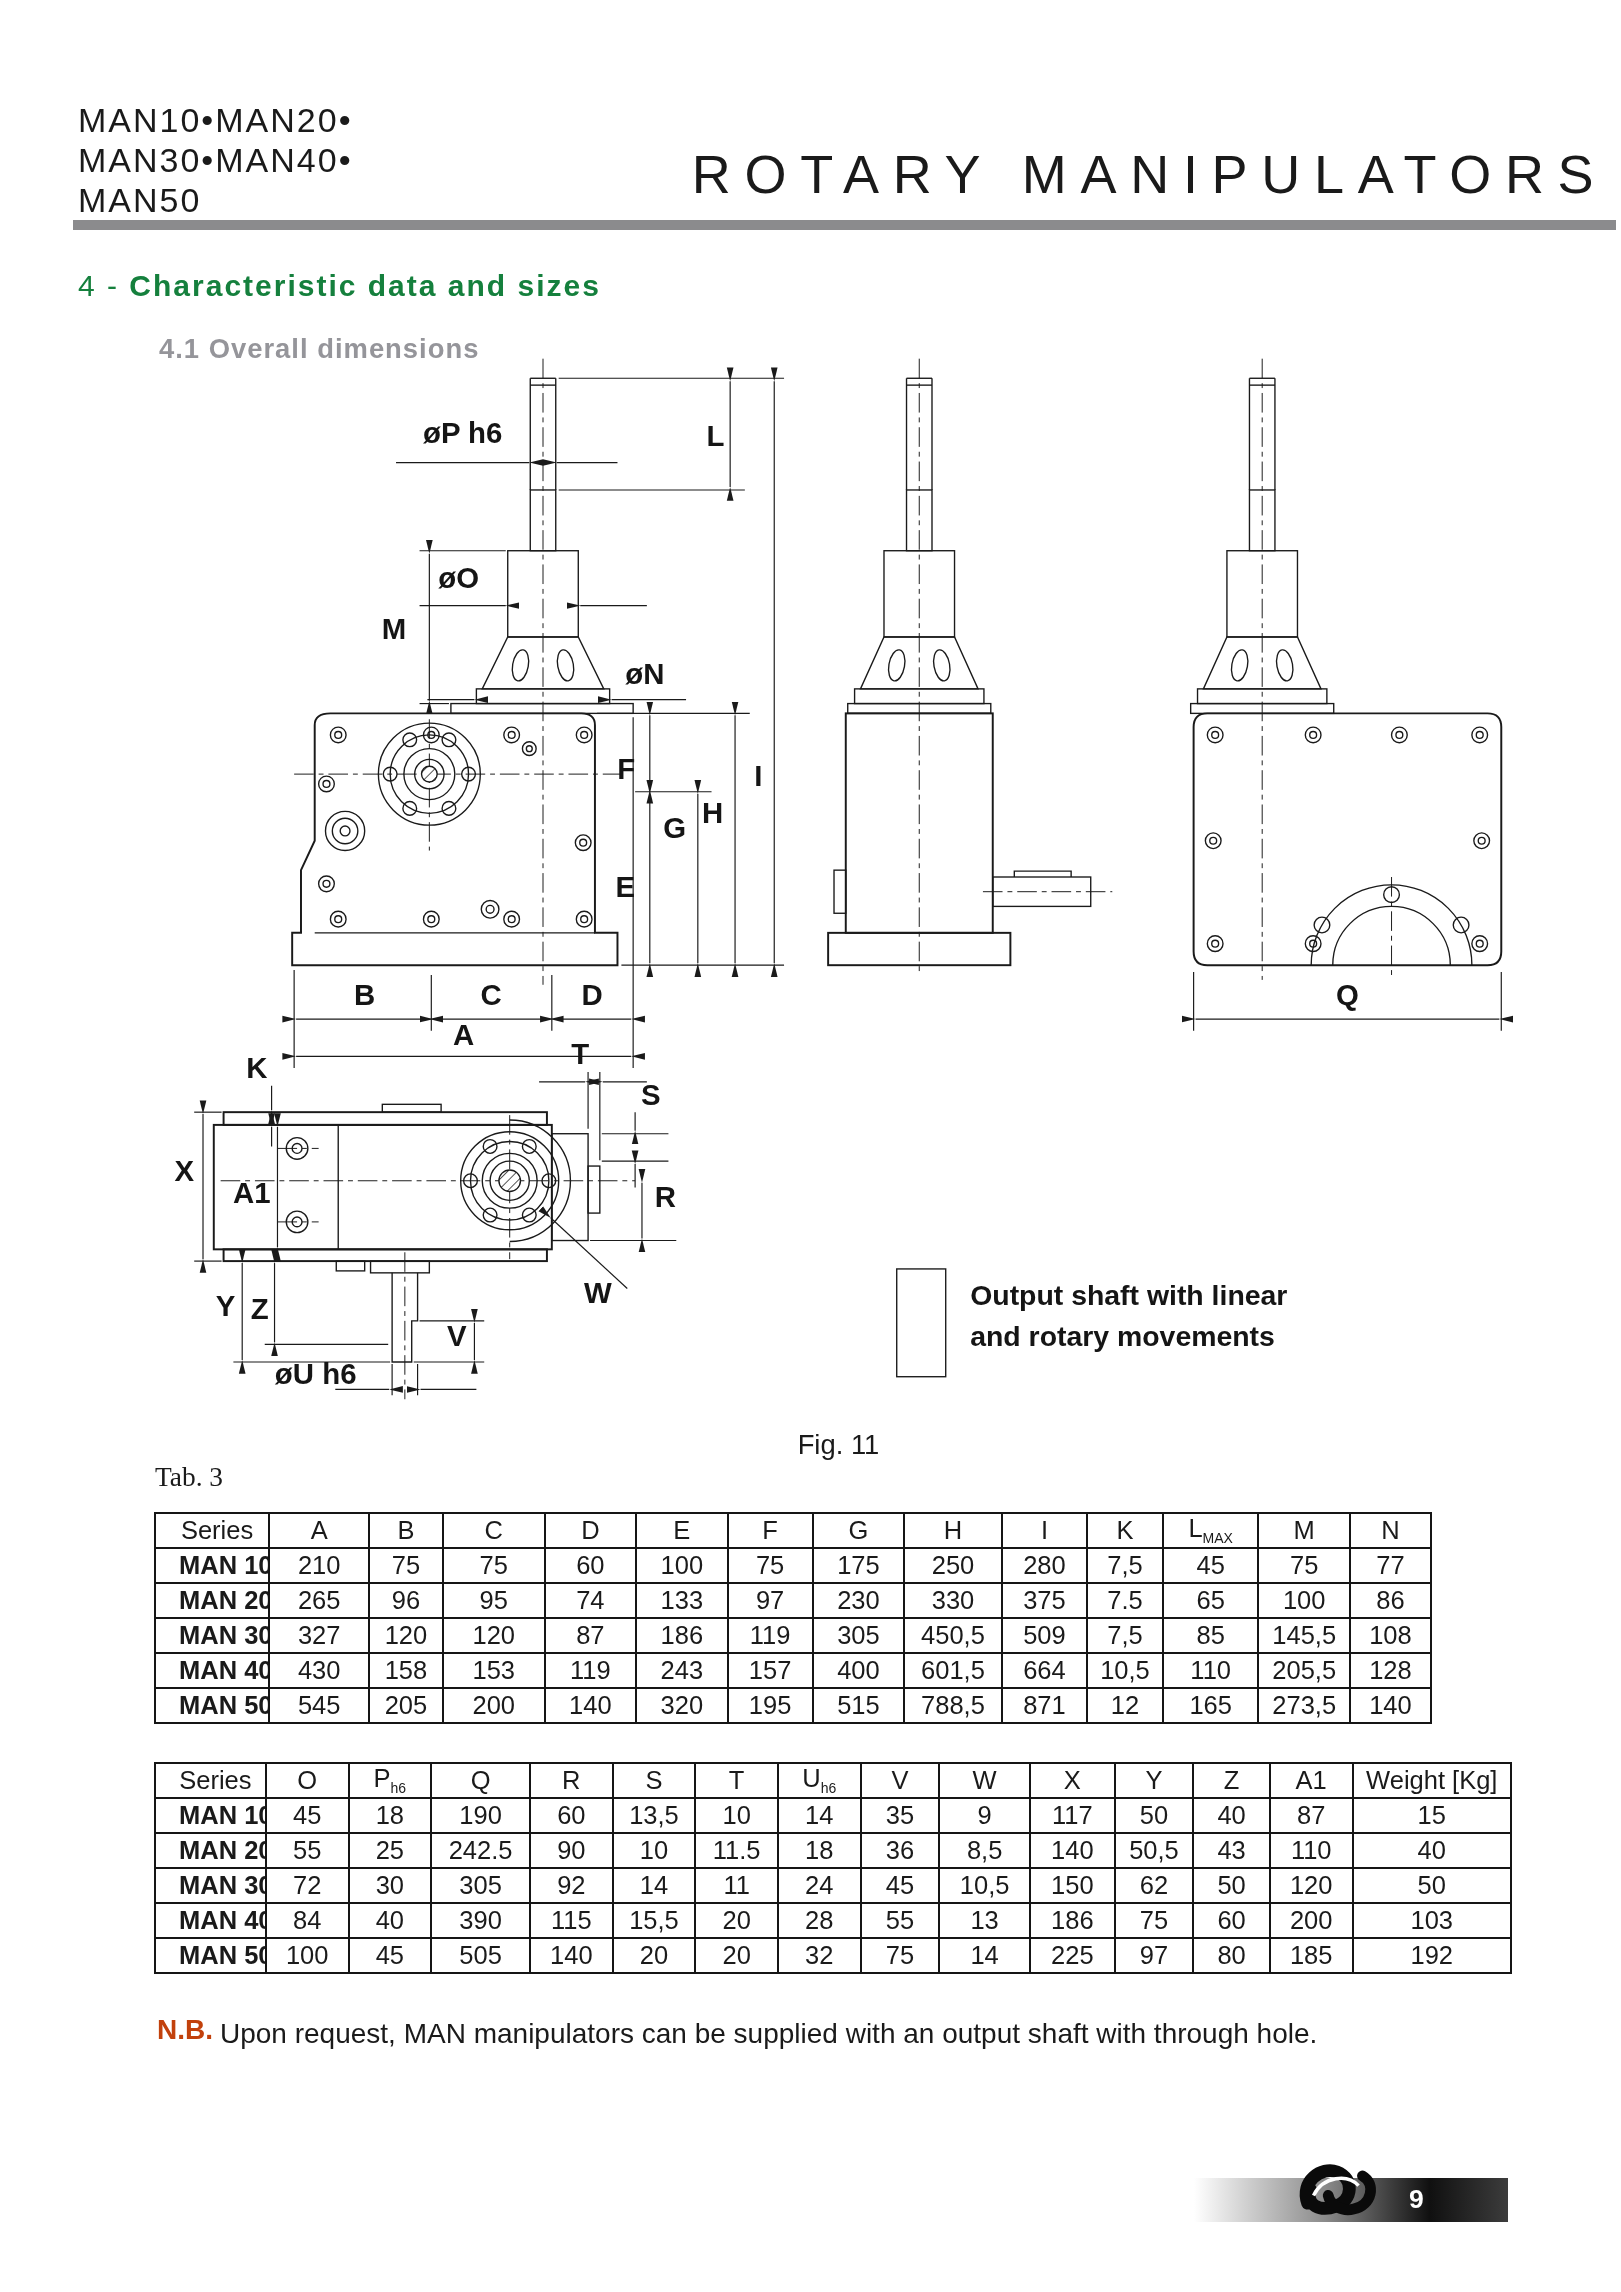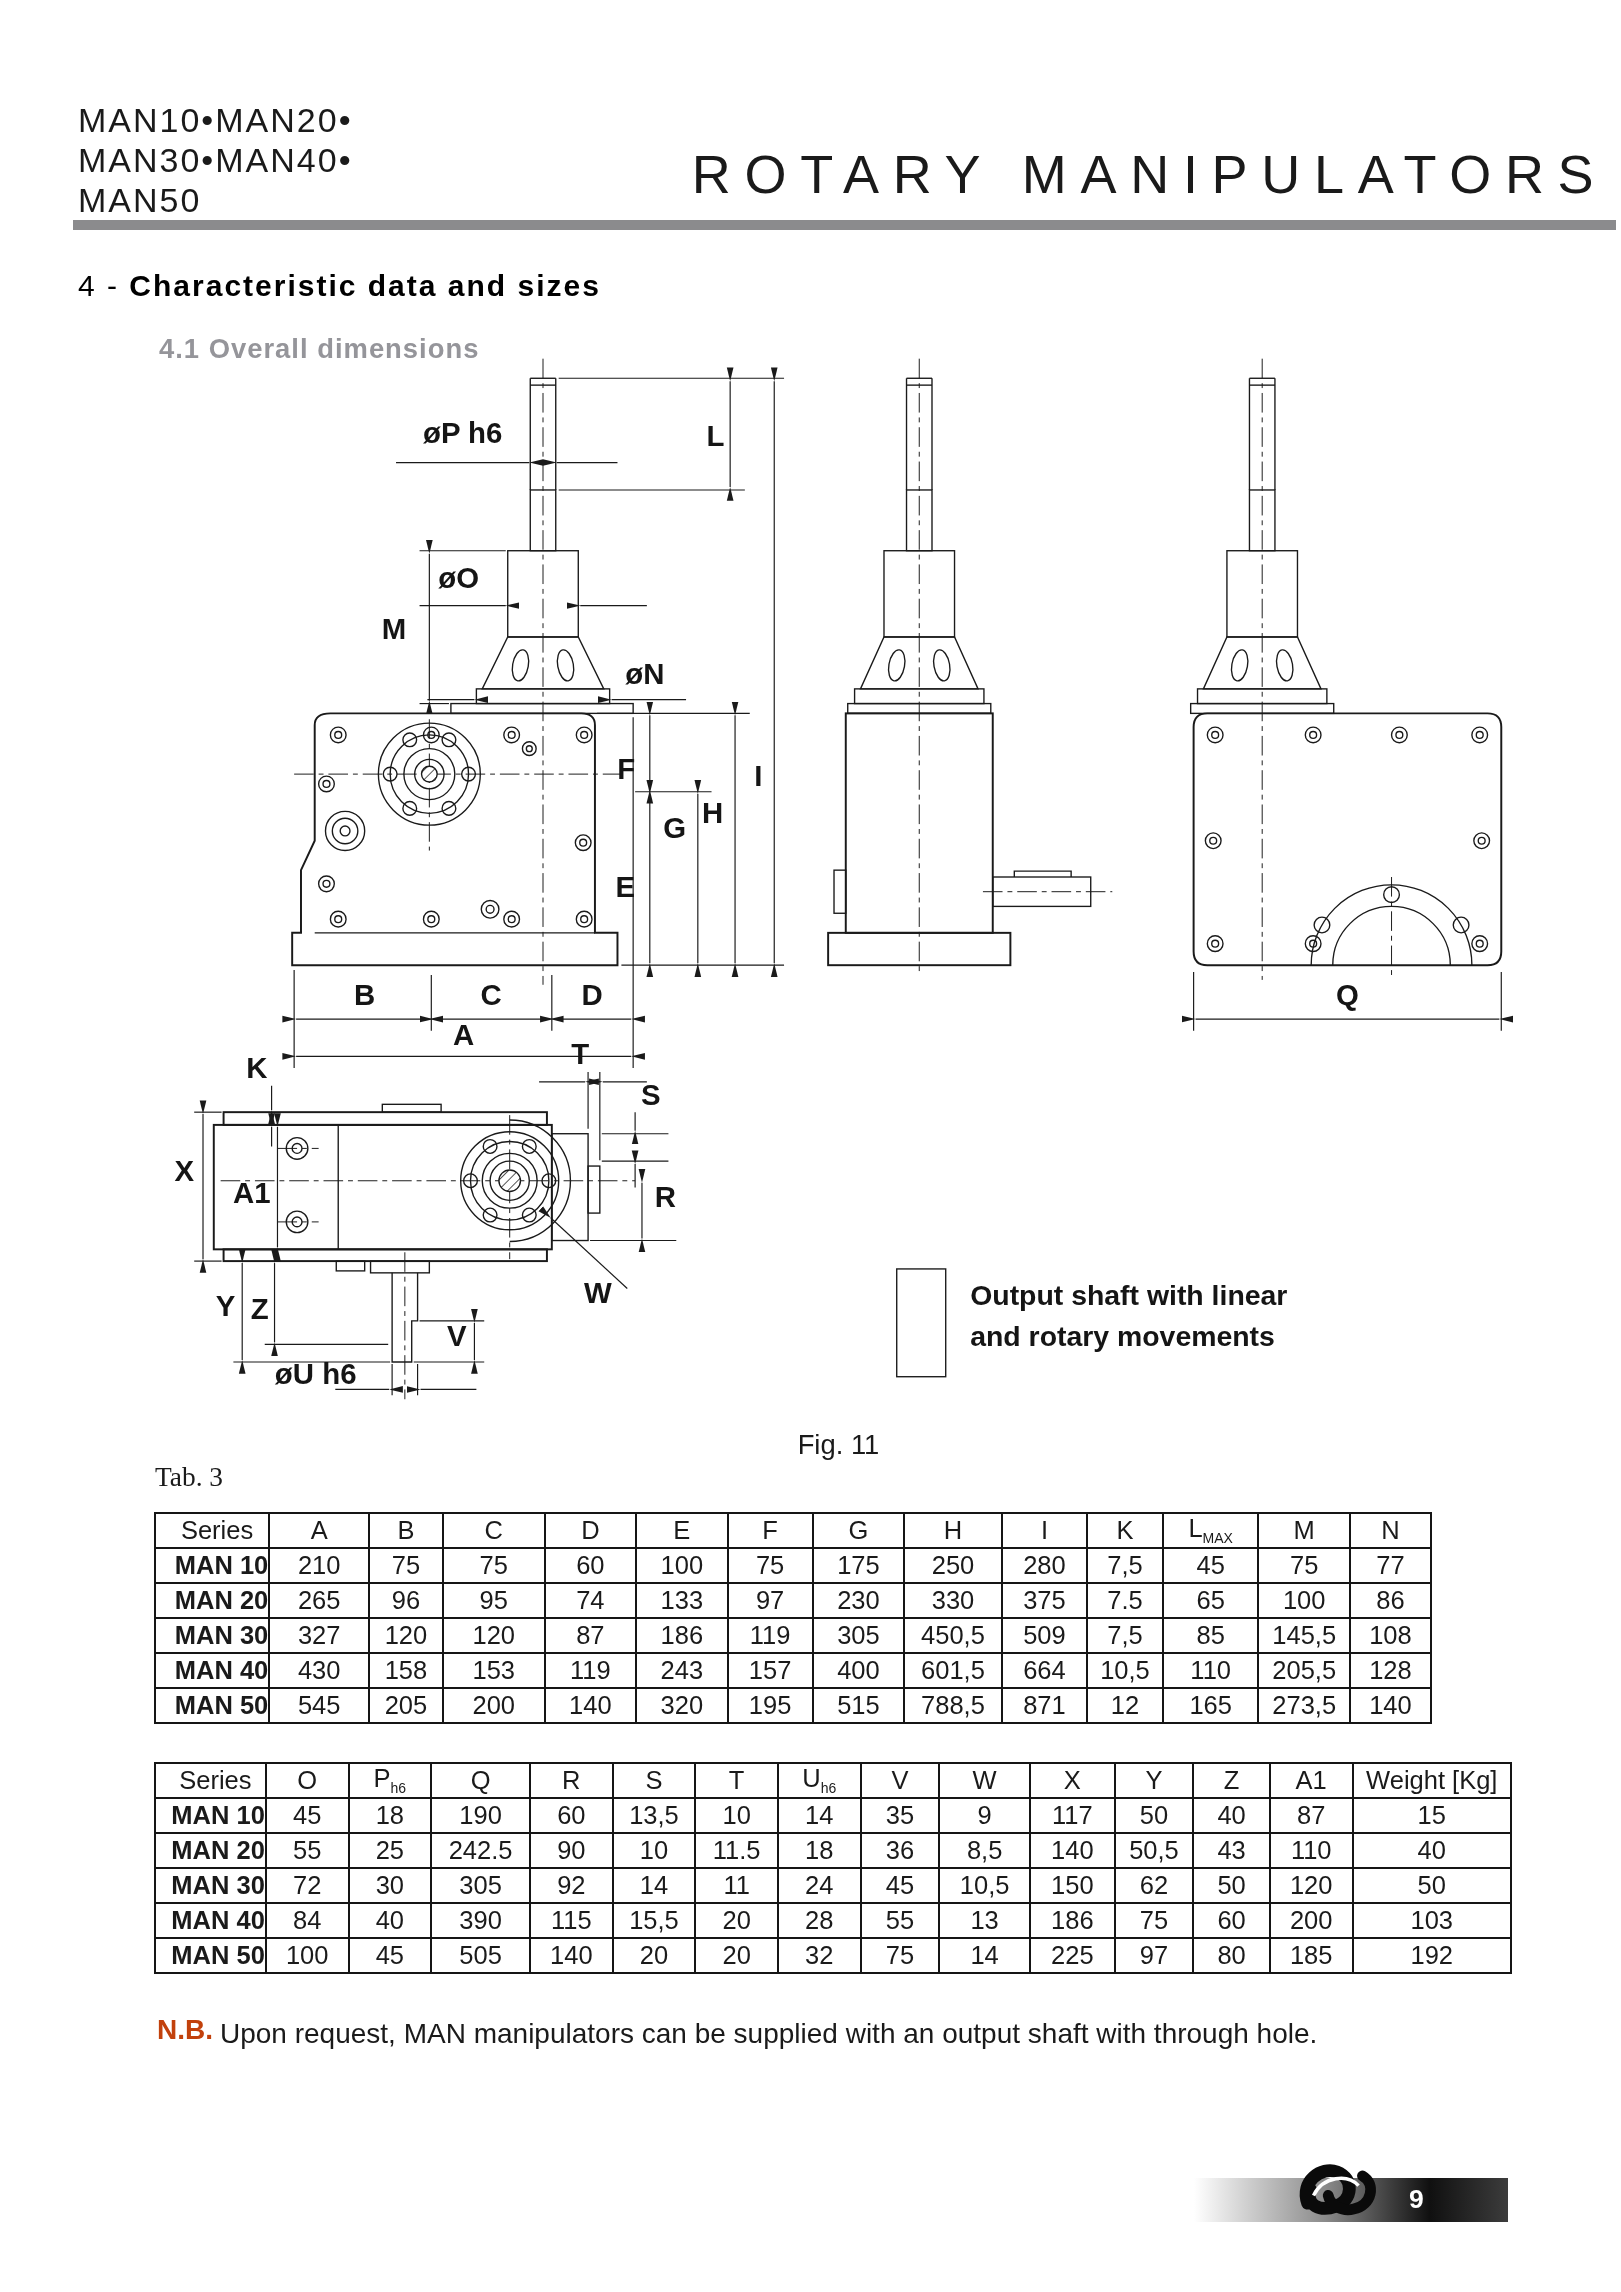--- a/index.html
+++ b/index.html
@@ -3,33 +3,33 @@
 <meta charset="utf-8">
 <style>
   html,body{margin:0;padding:0;}
   body{width:1621px;height:2293px;position:relative;background:#ffffff;
        font-family:"Liberation Sans",sans-serif;color:#1a1a1a;overflow:hidden;}
   .models{position:absolute;left:78px;top:100px;font-size:34px;line-height:40px;
           letter-spacing:2px;color:#1a1a1a;}
   .main-title{position:absolute;top:143px;right:13.7px;font-size:54px;letter-spacing:13.7px;
           font-weight:400;color:#1a1a1a;white-space:nowrap;}
   .gray-bar{position:absolute;left:73px;top:220px;width:1543px;height:9.8px;background:#8b8b8d;}
-  .h4{position:absolute;left:78px;top:269px;font-size:30px;color:#000000;letter-spacing:2px;}
+  .h4{position:absolute;left:78px;top:269px;font-size:30px;color:#15803d;letter-spacing:2px;}
   .h4 b{letter-spacing:2px;}
   .h41{position:absolute;left:159px;top:333px;font-size:27.4px;color:#95959a;
        font-weight:bold;letter-spacing:1px;}
   .figure-svg{position:absolute;left:0;top:343px;}
   .fig-caption{position:absolute;left:755px;top:1429px;width:167px;text-align:center;font-size:27.4px;}
   .tab-label{position:absolute;left:155px;top:1462px;font-size:27.4px;font-family:Liberation Serif, serif;}
   .dim-table{position:absolute;border-collapse:collapse;table-layout:fixed;background:#fff;
              border:2.9px solid #151515;}
   .dim-table td{border:2px solid #151515;font-size:25.5px;text-align:center;vertical-align:middle;
              height:33px;white-space:nowrap;overflow:hidden;padding:0;}
   .dim-table td.series{text-align:center;padding-left:9.8px;}
-  .dim-table td.sname{font-weight:bold;text-align:right;padding-left:9px;}
+  .dim-table td.sname{font-weight:bold;text-align:left;padding-left:23px;}
   .t1{left:154px;top:1512px;width:1278px;}
   .t2{left:154px;top:1762px;width:1358px;}
   sub{font-size:0.55em;}
   .note-label{position:absolute;left:157px;top:2014px;font-size:28px;font-weight:bold;color:#c2410c;}
   .note{position:absolute;left:220px;top:2014px;width:1304px;font-size:28px;line-height:39px;}
   .footer-bar{position:absolute;left:1194px;top:2178px;width:314px;height:44px;
       background:linear-gradient(to right,#ffffff 0%,#cccccc 18%,#8a8a8a 42%,#101010 75%,#3c3c3c 100%);}
   .logo{position:absolute;left:1292px;top:2154px;}
   .page-num{position:absolute;left:1409px;top:2184px;font-size:26.5px;font-weight:bold;color:#ffffff;}
   

